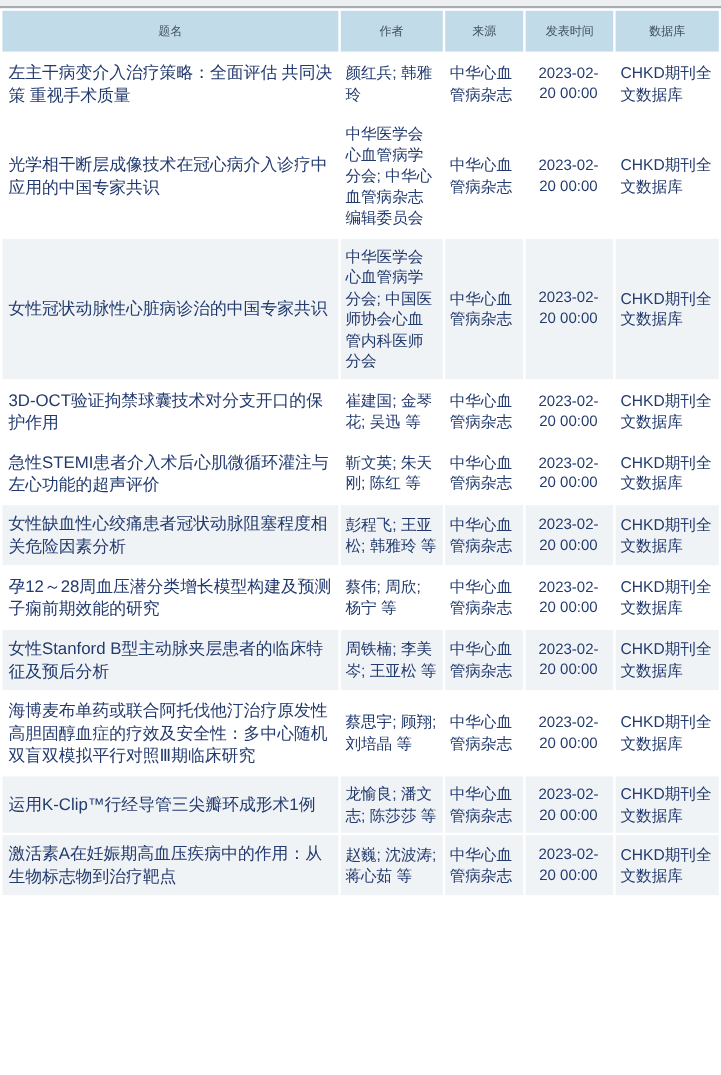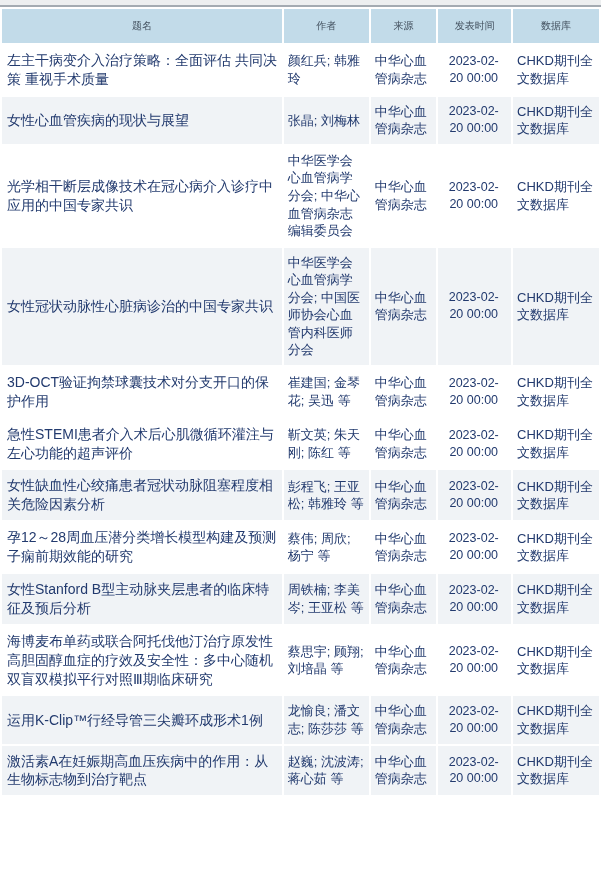--- a/index.html
+++ b/index.html
@@ -49,29 +49,20 @@
       <th>发表时间</th>
       <th>数据库</th>
     </tr>
   </thead>
   <tbody id="rows">
       <tr>
     <td class="c-title">
       <a>左主干病变介入治疗策略：全面评估 共同决策 重视手术质量</a>
     </td>
     <td class="c-authors">颜红兵; 韩雅玲</td>
-    <td class="c-source">中华心血管病杂志</td>
-    <td class="c-date">2023-02-20 00:00</td>
-    <td class="c-db">CHKD期刊全文数据库</td>
-  </tr>
-      <tr class="alt">
-    <td class="c-title">
-      <a>女性心血管疾病的现状与展望</a>
-    </td>
-    <td class="c-authors">张晶; 刘梅林</td>
     <td class="c-source">中华心血管病杂志</td>
     <td class="c-date">2023-02-20 00:00</td>
     <td class="c-db">CHKD期刊全文数据库</td>
   </tr>
       <tr>
     <td class="c-title">
       <a>光学相干断层成像技术在冠心病介入诊疗中应用的中国专家共识</a>
     </td>
     <td class="c-authors">中华医学会心血管病学分会; 中华心血管病杂志编辑委员会</td>
     <td class="c-source">中华心血管病杂志</td>

